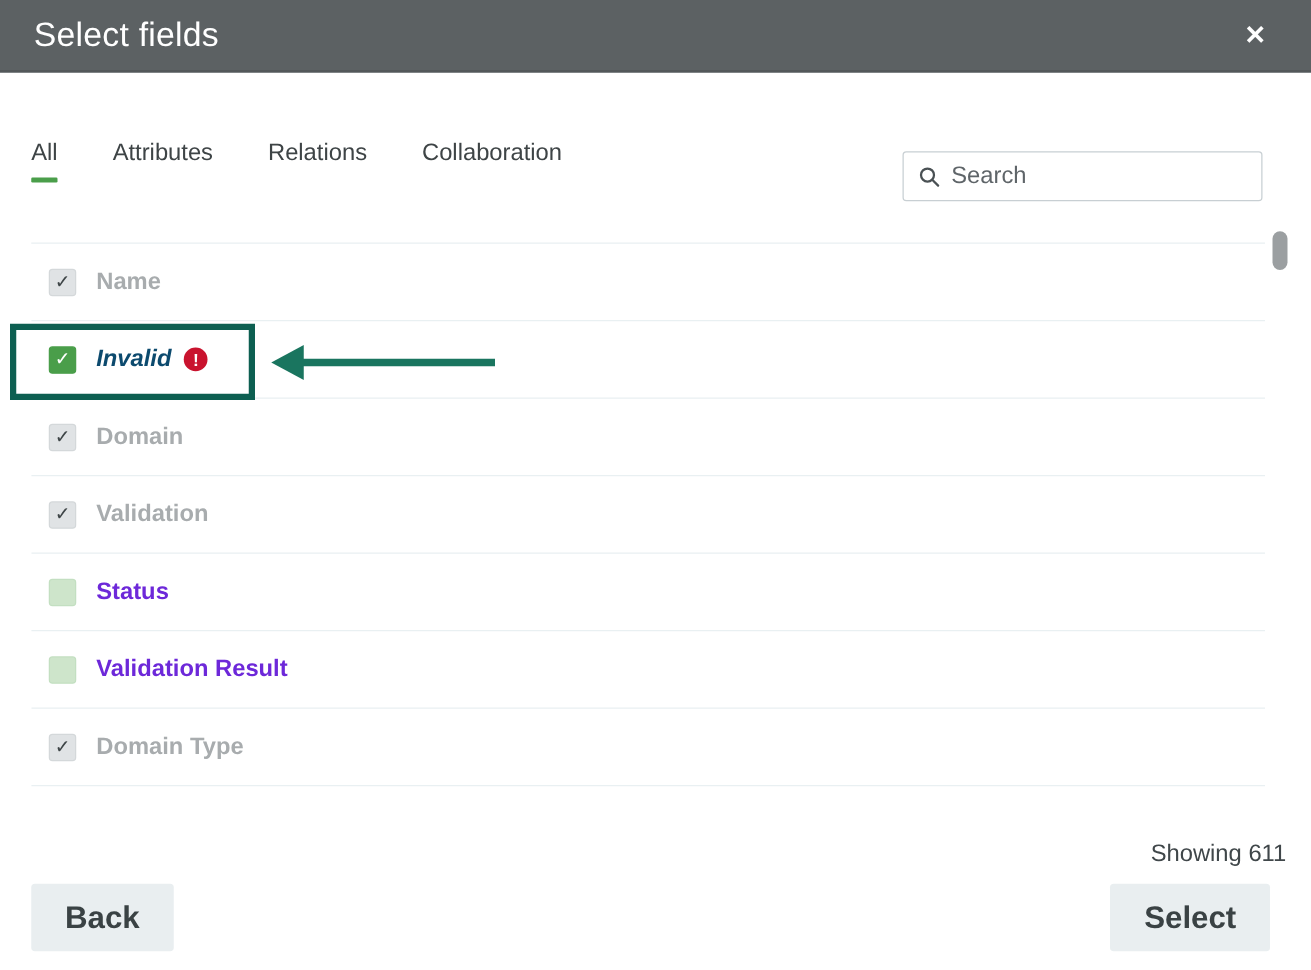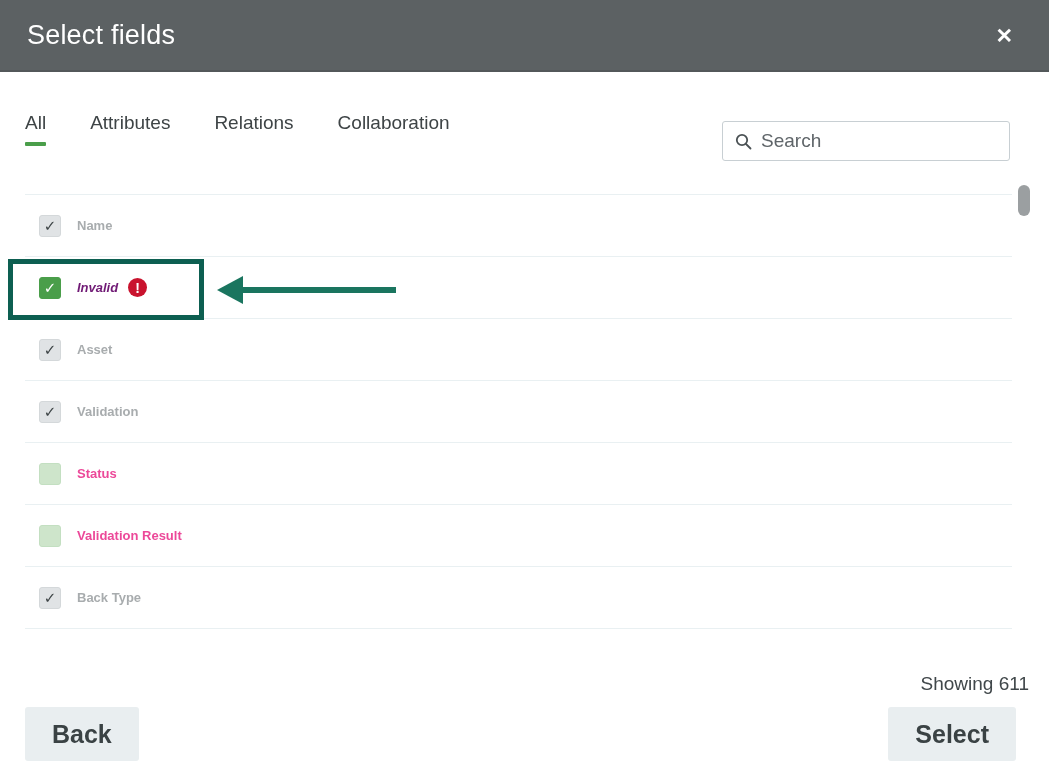--- a/index.html
+++ b/index.html
@@ -14,21 +14,21 @@
   *{box-sizing:border-box;margin:0;padding:0;}
   html,body{width:1049px;height:776px;}
   body{
     font-family:"Liberation Sans","DejaVu Sans",sans-serif;
     background:#ffffff;
     position:relative;
     overflow:hidden;
   }
   
   .modal-header{
-    position:absolute;left:0;top:0;width:1049px;height:72px;
+    position:absolute;left:0;top:0;width:1049px;height:58px;
     background:var(--header_bg);
     display:flex;align-items:center;
     padding:0 30px 0 27px;
     border-bottom:2px solid #53585a;
   }
   .modal-title{
     color:#ffffff;font-size:27px;font-weight:400;letter-spacing:.2px;
   }
   .close-btn{
     margin-left:auto;background:none;border:none;cursor:pointer;
@@ -73,24 +73,24 @@
     padding-left:14px;gap:16px;
   }
   .cb{
     width:22px;height:22px;border-radius:3px;flex:0 0 auto;
     display:flex;align-items:center;justify-content:center;
     font-size:15px;font-weight:700;line-height:1;
   }
   .state-checked-disabled .cb{background:#e0e3e5;border:1px solid #d4d8da;color:#3e4547;}
   .state-checked-active  .cb{background:var(--accent_green);border:1px solid var(--accent_green);color:#ffffff;}
   .state-unchecked       .cb{background:#cee5cb;border:1px solid #c3dfc1;color:transparent;}
-  .lbl{font-size:13px;font-weight:700;}
+  .lbl{font-size:19px;font-weight:700;}
   .state-checked-disabled .lbl{color:#a8acae;}
-  .state-unchecked        .lbl{color:#ec4899;}
-  .state-checked-active   .lbl{color:#701a75;font-style:italic;}
+  .state-unchecked        .lbl{color:#6d28d9;}
+  .state-checked-active   .lbl{color:#0c4a6e;font-style:italic;}
   .err-icon{
     width:19px;height:19px;border-radius:50%;flex:0 0 auto;
     background:var(--error_red);color:#fff;
     display:flex;align-items:center;justify-content:center;
     font-size:14px;font-weight:800;margin-left:-6px;font-style:normal;
   }
   
   .annotation-layer{position:absolute;left:0;top:0;width:1049px;height:776px;pointer-events:none;}
   .highlight-box{
     position:absolute;left:8px;top:259px;width:196px;height:61px;
@@ -156,37 +156,37 @@
         <span class="cb">✓</span>
         <span class="lbl">Name</span>
       </div>
       <div class="field-row state-checked-active">
         <span class="cb">✓</span>
         <span class="lbl">Invalid</span>
         <span class="err-icon">!</span>
       </div>
       <div class="field-row state-checked-disabled">
         <span class="cb">✓</span>
-        <span class="lbl">Asset</span>
+        <span class="lbl">Domain</span>
       </div>
       <div class="field-row state-checked-disabled">
         <span class="cb">✓</span>
         <span class="lbl">Validation</span>
       </div>
       <div class="field-row state-unchecked">
         <span class="cb"></span>
         <span class="lbl">Status</span>
       </div>
       <div class="field-row state-unchecked">
         <span class="cb"></span>
         <span class="lbl">Validation Result</span>
       </div>
       <div class="field-row state-checked-disabled">
         <span class="cb">✓</span>
-        <span class="lbl">Back Type</span>
+        <span class="lbl">Domain Type</span>
       </div>
     </div>
 
   <div class="annotation-layer">
     <div class="highlight-box"></div>
     <div class="arrow-head"></div>
     <div class="arrow-line"></div>
   </div>
 
   <div class="scroll-thumb"></div>

